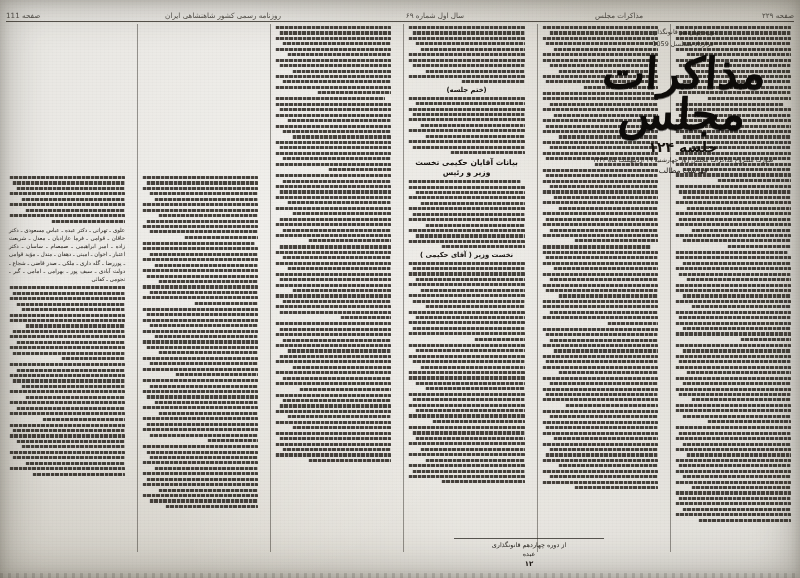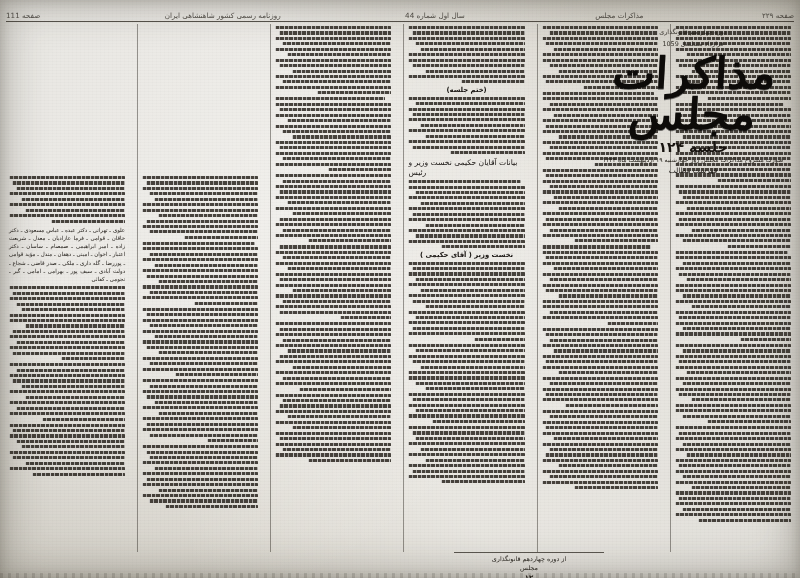--- a/index.html
+++ b/index.html
@@ -63,32 +63,32 @@
       rgba(255,255,255,.72) 0 1px, rgba(255,255,255,0) 1px 4px,
       rgba(255,255,255,.55) 4px 5px, rgba(255,255,255,0) 5px 9px);
   }
   .ln.w100{width:100%}.ln.w97{width:97%}.ln.w94{width:94%}
   .ln.w90{width:90%}.ln.w86{width:86%}.ln.w80{width:80%}
   .ln.w72{width:72%}.ln.w64{width:64%}.ln.w55{width:55%}
   .ln.w44{width:44%}
   .ln.ind{margin-right:auto;margin-left:0;}
 
   .head-c{
-    text-align:left;font-weight:normal;color:#171310;
+    text-align:center;font-weight:bold;color:#171310;
     font-size:7.6px;line-height:1.25;margin:4px 0 3px;
     letter-spacing:-.2px;
   }
   .head-s{
     text-align:center;font-weight:bold;color:#171310;
     font-size:6.8px;line-height:1.2;margin:3px 0 2px;
   }
 
   
   .masthead{
-    position:absolute;top:24px;right:6px;
+    position:absolute;top:24px;right:16px;
     width:202px;height:150px;
     padding:2px 6px 0 6px;
     box-sizing:border-box;
     background:transparent;
     text-align:center;overflow:hidden;z-index:3;
   }
   .mh-sub{
     font-size:6.4px;color:#24201a;line-height:1.5;margin-top:2px;opacity:.9;
   }
   .mh-title{
@@ -120,21 +120,21 @@
   .col.c6{padding-top:152px;}
   .col.c5{padding-top:152px;}
 
   .names{
     font-size:5.5px;color:#201c17;line-height:1.5;
     text-align:justify;margin:2px 0 3px;
   }
 
   
   .footer{
-    position:absolute;bottom:2px;right:6px;left:6px;height:24px;
+    position:absolute;bottom:16px;right:6px;left:6px;height:24px;
   }
   .fbox{
     position:absolute;right:190px;top:0;width:150px;
     text-align:center;
   }
   .fbox .fr{height:0;border-top:1.3px solid #2b2720;opacity:.75;margin-bottom:2px;}
   .fbox .ft{font-size:6.4px;color:#201c17;line-height:1.45;}
   .fbox .fn{font-size:7px;font-weight:bold;color:#17130f;margin-top:0px;}
   .fedge{
     position:absolute;bottom:0;right:0;left:0;height:5px;
@@ -143,21 +143,21 @@
   }
 </style>
 </head>
 <body>
 
 <div class="page">
 
   <div class="rhead">
     <span>صفحه ۲۲۹</span>
     <span class="c">مذاکرات مجلس</span>
-    <span>سال اول شماره 44</span>
+    <span>سال اول شماره ۶۹</span>
     <span>روزنامه رسمی کشور شاهنشاهی ایران</span>
     <span>صفحه 111</span>
   </div>
   <div class="rule-top"></div>
 
   <div class="cols">
 
     <div class="col">
       <div class="para">
         <div class="ln w100"></div>
@@ -725,21 +725,21 @@
     <div class="mh-toc">فهرست مطالب</div>
     <div class="mh-line"></div>
     <div class="mh-item">۱ ـ قرائت و تصویب صورت خلاصه جلسه پیش</div>
 
   </div>
 
   <div class="footer">
     <div class="fbox">
       <div class="fr"></div>
       <div class="ft">از دوره چهاردهم قانونگذاری</div>
-      <div class="ft">مجلس</div>
+      <div class="ft">عبده</div>
       <div class="fn">۱۲</div>
     </div>
   </div>
 
   <div class="fedge"></div>
   <div class="grain"></div>
   <div class="vign"></div>
 </div>
 
 </body></html>

